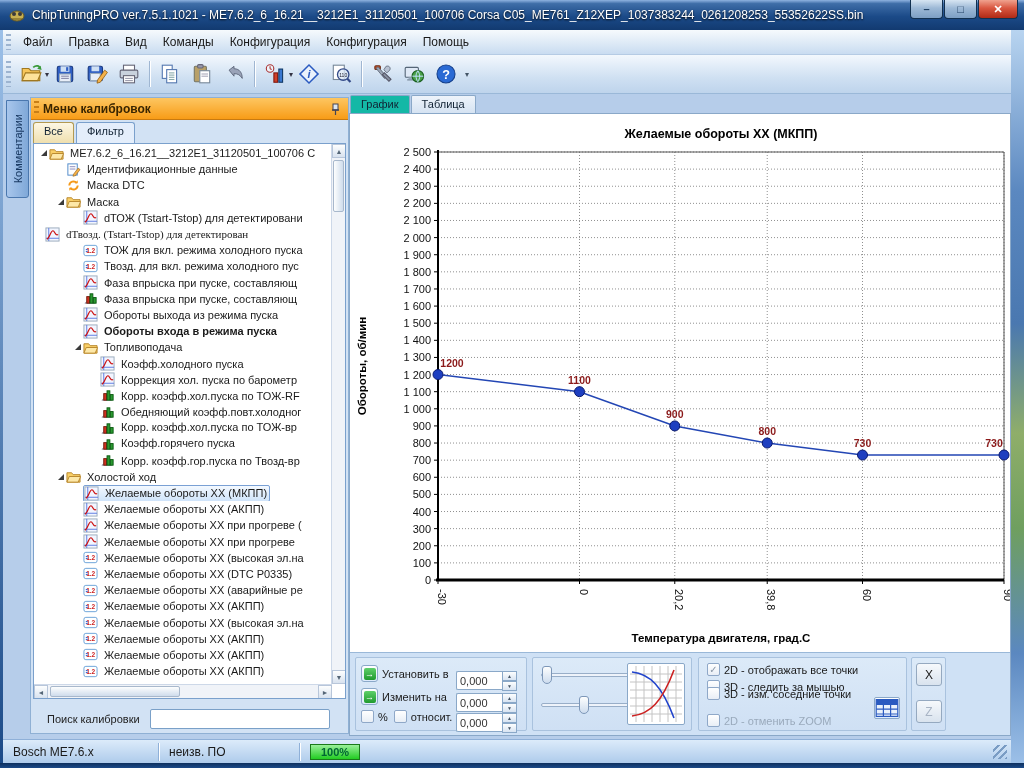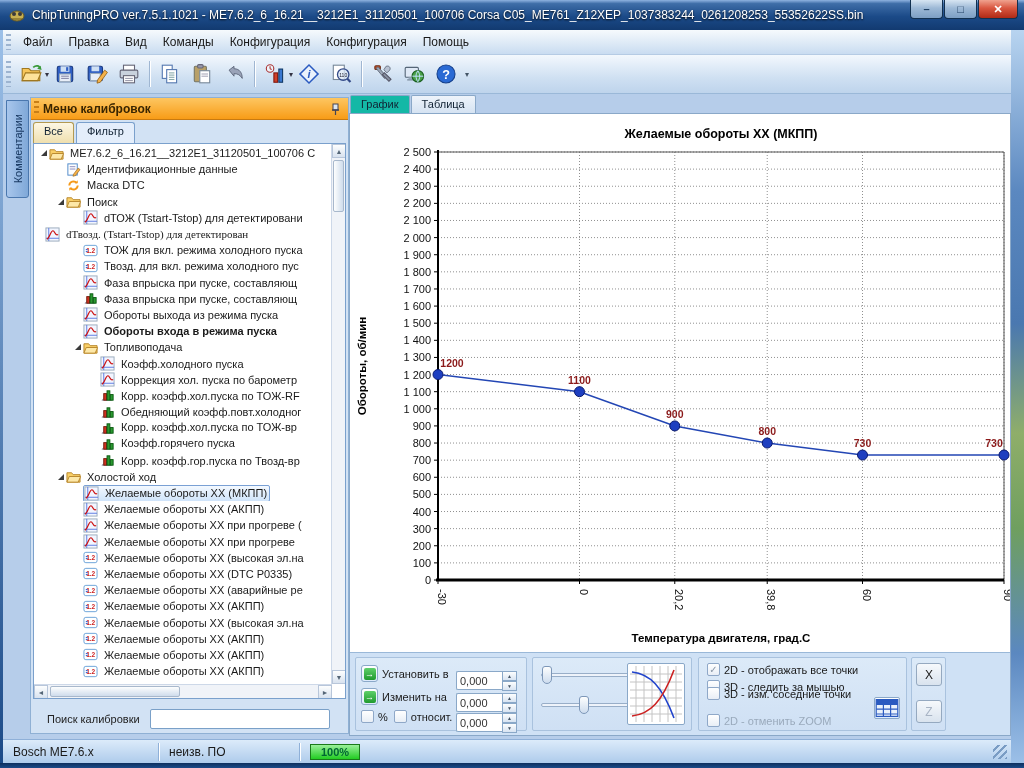--- a/index.html
+++ b/index.html
@@ -334,21 +334,21 @@
           </div>
           <div class="trow" style="padding-left: 21px;">
             <span class="tarrow">
               <i></i>
             </span>
             <span style="display: inline-flex; align-items: center;">
               <span class="ticon"><svg viewBox="0 0 16 16">
                   <path d="M1 4h5l1.6 2H15v8H1z" fill="#f9cf66" stroke="#b8862c"></path>
                   <path d="M1 14l2.4-6H15.6L13 14z" fill="#fde8a8" stroke="#b8862c"></path>
                 </svg></span>
-              <span class="tlabel">Поиск</span>
+              <span class="tlabel">Маска</span>
             </span>
           </div>
           <div class="trow" style="padding-left: 38px;">
             <span class="tarrow"></span>
             <span style="display: inline-flex; align-items: center;">
               <span class="ticon"><svg viewBox="0 0 16 16">
                   <rect x="1" y="1" width="14" height="14" fill="#f2f5ff" stroke="#9ab"></rect>
                   <path d="M4 1v14M1 12h14" stroke="#5a7ae0" stroke-width="1"></path>
                   <path d="M2 13c3-1 4-9 6.5-9 2 0 2.5 6 5.5 4" fill="none" stroke="#cc1111" stroke-width="1.3"></path>
                 </svg></span>

